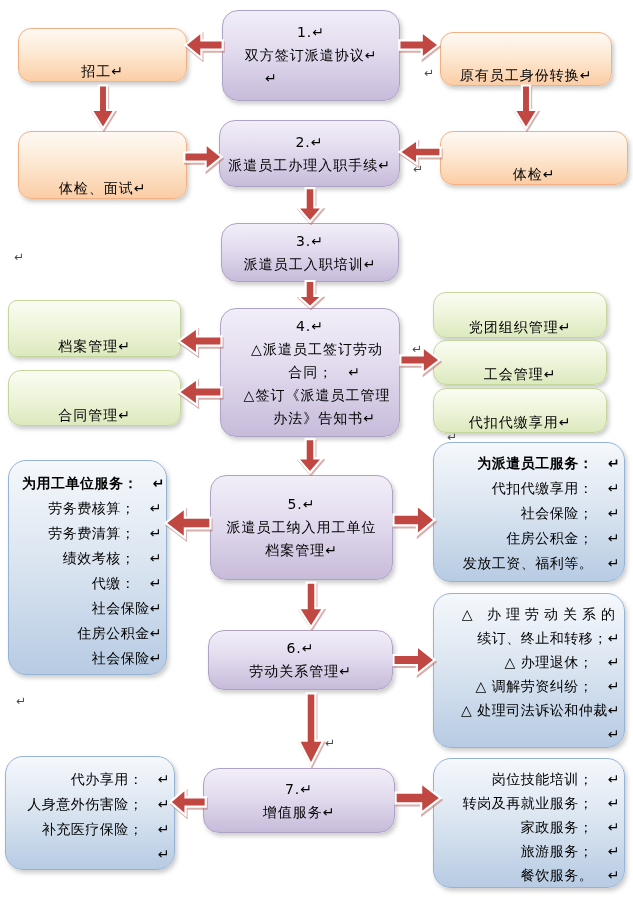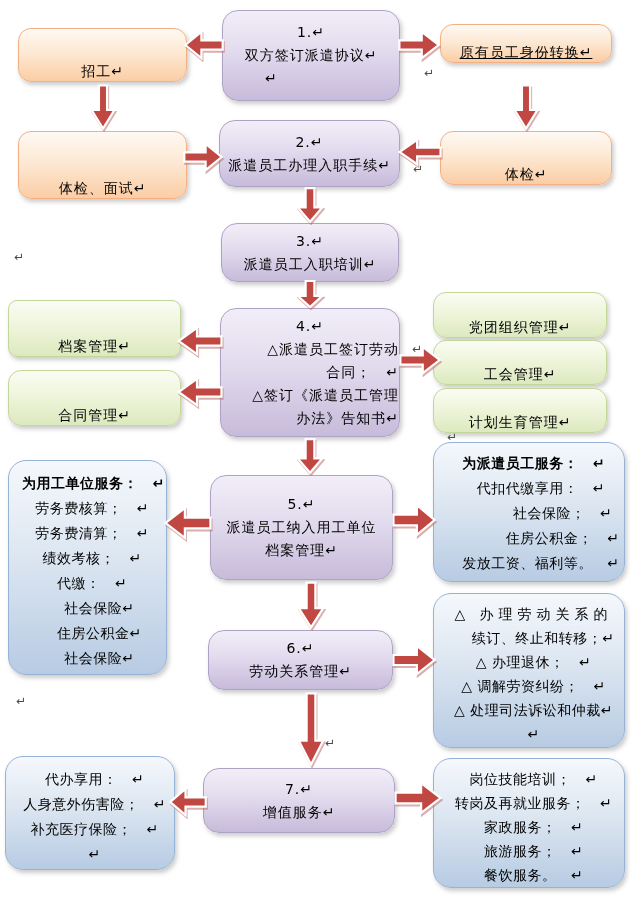--- a/index.html
+++ b/index.html
@@ -11,56 +11,56 @@
           border:1px solid #F2B184;border-radius:13px;}
   .purple{background:linear-gradient(180deg,#F2EEF8 0%,#E2DBEE 45%,#C7BBDA 100%);
           border:1px solid #AFA3C5;border-radius:16px;}
   .green{background:linear-gradient(180deg,#FAFCF3 0%,#EFF5DC 45%,#DCE9BE 100%);
          border:1px solid #C3D69B;border-radius:13px;}
   .blue{background:linear-gradient(180deg,#F5F8FC 0%,#DCE6F1 45%,#B7CBE3 100%);
         border:1px solid #95B3D7;border-radius:18px;}
   .flexc{display:flex;align-items:flex-end;justify-content:center;text-align:center;}
   .step{display:flex;flex-direction:column;justify-content:center;}
   .line{line-height:23px;text-align:center;}
-  .left-lines .line{text-align:right;padding-left:14px;}
+  .left-lines .line{text-align:center;padding-left:14px;}
   .s1-extra{text-align:left;padding-left:42px;}
   .panel{letter-spacing:0.5px;}
-  .pline{line-height:25px;text-align:center;padding-left:13px;padding-right:4px;white-space:nowrap;}
+  .pline{line-height:25px;text-align:right;padding-left:13px;padding-right:4px;white-space:nowrap;}
   .lh24 .pline{line-height:24px;}
   .bold{font-weight:bold;}
   .wide{letter-spacing:5px;}
   .arrow{position:absolute;filter:drop-shadow(1.5px 2px 0.5px rgba(185,110,105,0.55));}
   .arrow polygon{fill:#C14743;stroke:#ffffff;stroke-width:2.2;stroke-linejoin:miter;vector-effect:non-scaling-stroke;}
   .ret{position:absolute;font-size:12px;color:#4a4a4a;}
 </style>
 </head>
 <body>
 
 <div class="canvas">
 
   <div class="box orange flexc" style="left:18px;top:28px;width:169px;height:54px;">
     <span>招工↵</span>
   </div>
   <div class="box purple step" style="left:222px;top:10px;width:178px;height:91px;">
     <div class="line">1.↵</div>
     <div class="line">双方签订派遣协议↵</div>
     <div class="line s1-extra">↵</div>
   </div>
-  <div class="box orange flexc" style="left:440px;top:24px;width:172px;height:39px;text-decoration:underline;">
+  <div class="box orange flexc" style="left:440px;top:32px;width:172px;height:54px;">
     <span>原有员工身份转换↵</span>
   </div>
 
   <div class="box orange flexc" style="left:18px;top:131px;width:169px;height:68px;">
     <span>体检、面试↵</span>
   </div>
   <div class="box purple step" style="left:219px;top:120px;width:181px;height:67px;">
     <div class="line">2.↵</div>
     <div class="line">派遣员工办理入职手续↵</div>
   </div>
-  <div class="box orange flexc" style="left:440px;top:131px;width:172px;height:54px;">
+  <div class="box orange flexc" style="left:440px;top:131px;width:188px;height:54px;">
     <span>体检↵</span>
   </div>
 
   <div class="box purple step" style="left:221px;top:223px;width:178px;height:59px;">
     <div class="line">3.↵</div>
     <div class="line">派遣员工入职培训↵</div>
   </div>
 
   <div class="box green flexc" style="left:8px;top:300px;width:173px;height:57px;border-radius:9px;">
     <span>档案管理↵</span>
@@ -75,21 +75,21 @@
     <div class="line">△签订《派遣员工管理</div>
     <div class="line">　办法》告知书↵</div>
   </div>
   <div class="box green flexc" style="left:433px;top:292px;width:174px;height:46px;">
     <span>党团组织管理↵</span>
   </div>
   <div class="box green flexc" style="left:433px;top:340px;width:174px;height:45px;">
     <span>工会管理↵</span>
   </div>
   <div class="box green flexc" style="left:433px;top:388px;width:174px;height:45px;">
-    <span>计划生育管理↵</span>
+    <span>代扣代缴享用↵</span>
   </div>
 
   <div class="box blue panel" style="left:8px;top:460px;width:159px;height:215px;">
     <div style="height:10px;"></div>
     <div class="pline bold">为用工单位服务：　↵</div>
     <div class="pline">劳务费核算；　↵</div>
     <div class="pline">劳务费清算；　↵</div>
     <div class="pline">绩效考核；　↵</div>
     <div class="pline">代缴：　↵</div>
     <div class="pline">　社会保险↵</div>

